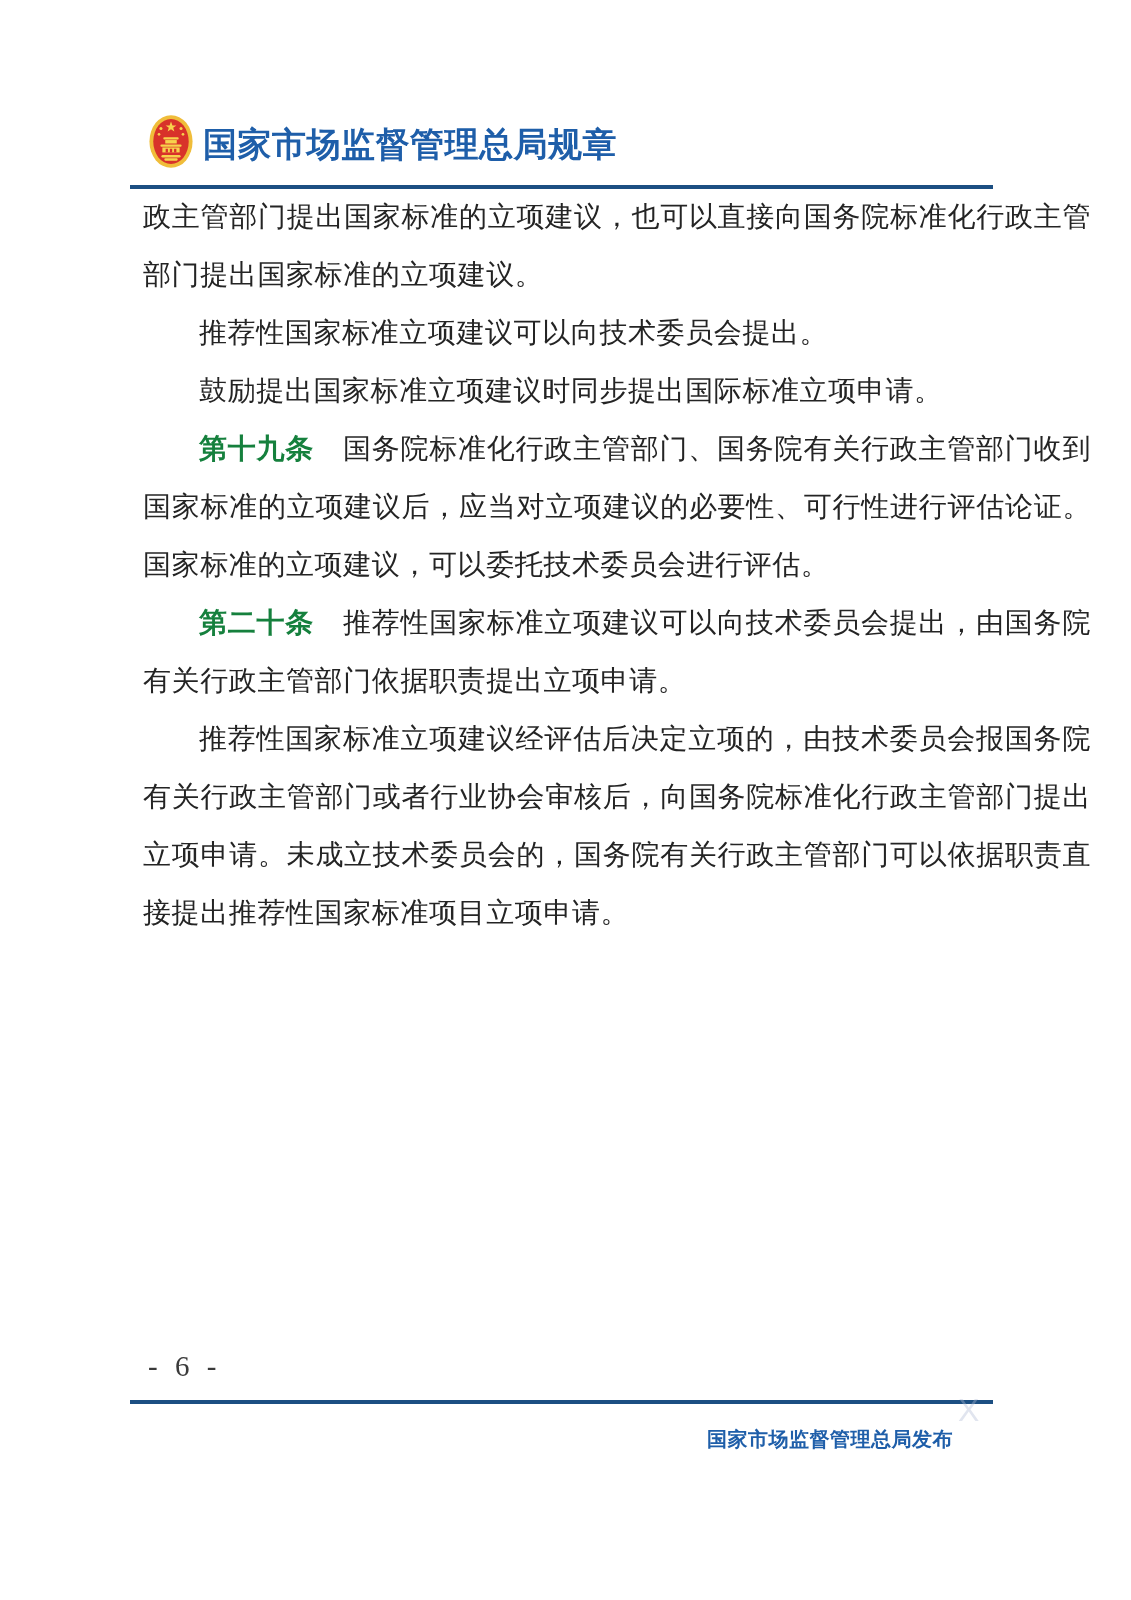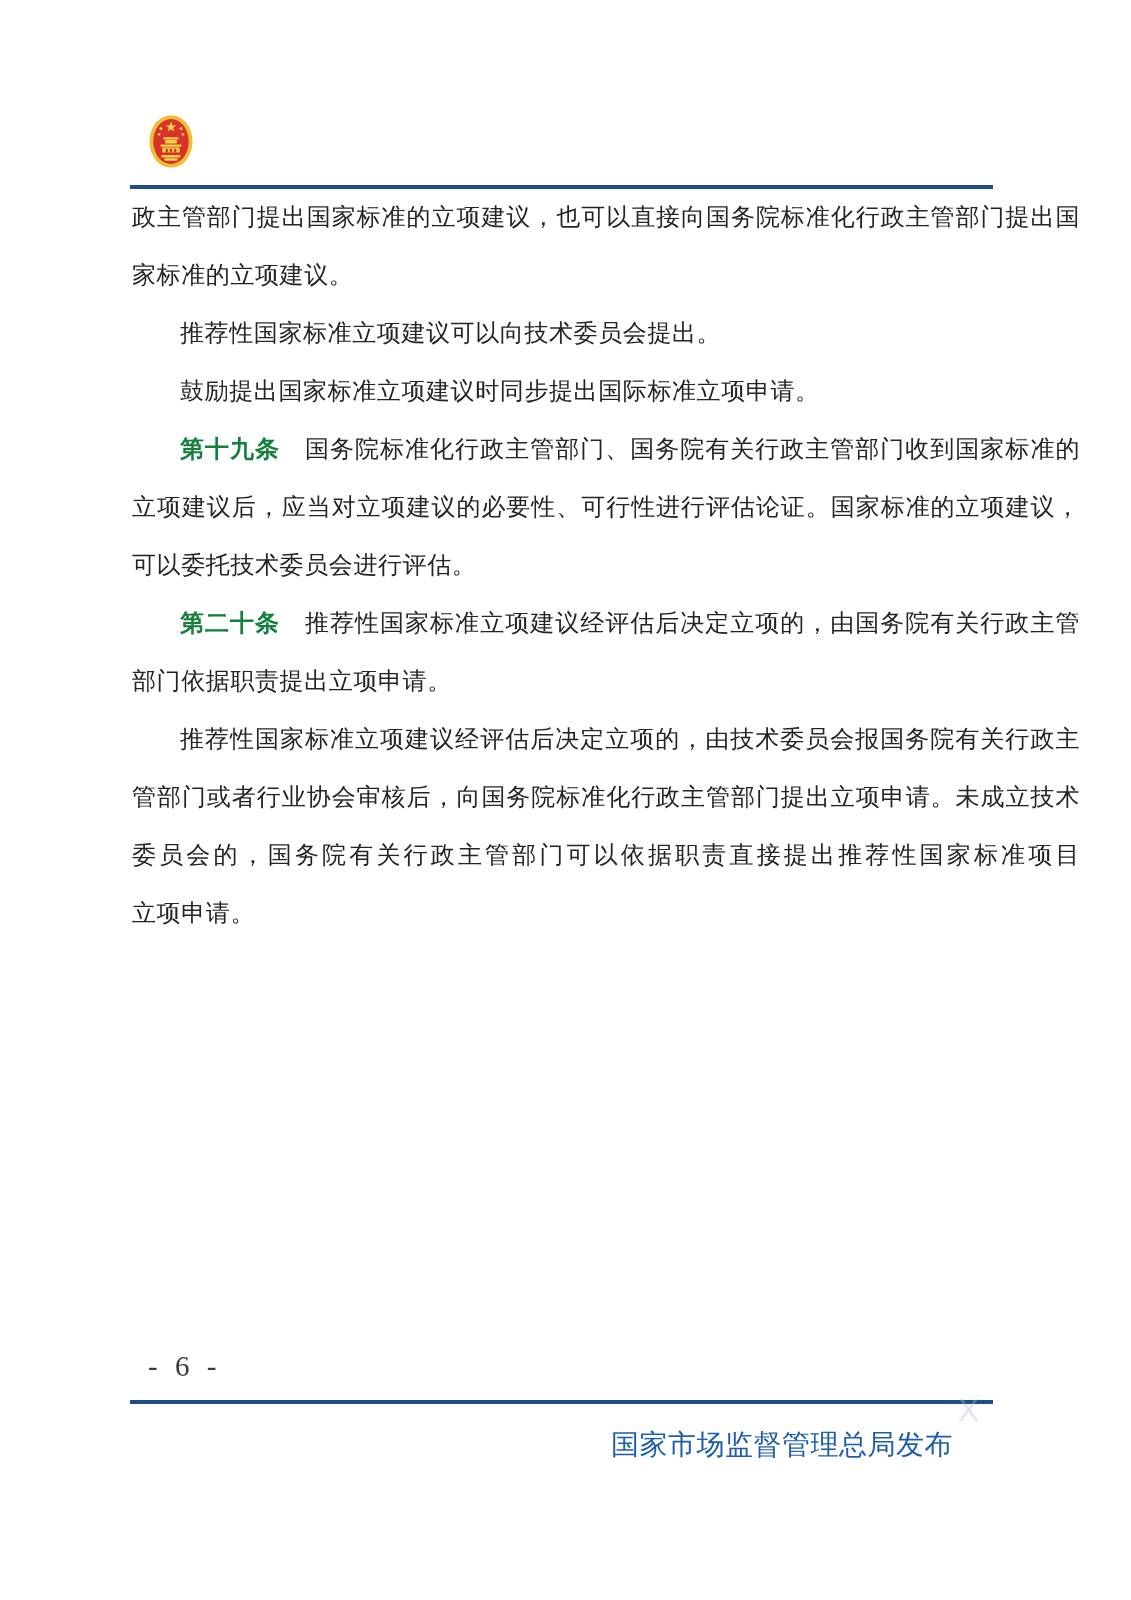--- a/index.html
+++ b/index.html
@@ -36,22 +36,22 @@
     padding-top:4px;
   }
   .rule{
     position:absolute;left:130px;width:863px;height:4px;
     background:var(--rule-blue);
   }
   .header-rule{top:185px;}
   
   .doc-body{
     position:absolute;
-    left:132px;top:188px;width:948px;
-    font-size:24px;
+    left:143px;top:188px;width:948px;
+    font-size:28px;
     line-height:58px;
     letter-spacing:0.6px;
     color:var(--body-text);
     text-align:justify;
     text-justify:inter-character;
   }
   .doc-body p{margin:0;}
   .doc-body p.indent{text-indent:2em;}
   .lead{
     font-family:"Liberation Sans","DejaVu Sans",sans-serif;
@@ -71,22 +71,22 @@
   .watermark-x{
     position:absolute;left:958px;top:1392px;
     font-size:32px;
     color:rgba(176,186,212,0.38);
     font-family:"Liberation Sans","DejaVu Sans",sans-serif;
     pointer-events:none;
   }
   .publisher{
     position:absolute;right:178px;top:1426px;
     font-family:"Liberation Sans","DejaVu Sans",sans-serif;
-    font-weight:400;
-    font-size:28px;
+    font-weight:700;
+    font-size:20px;
     letter-spacing:0.5px;
     color:var(--accent-blue);
     white-space:nowrap;
   }
 </style>
 </head>
 <body>
 
 <div class="page">
 
@@ -105,29 +105,30 @@
       <rect x="18" y="27.5" width="12" height="3.6" fill="#f7d34c"></rect>
       <rect x="13" y="32" width="22" height="2.4" rx="1" fill="#f7d34c"></rect>
       <rect x="15" y="35.2" width="18" height="5.2" fill="#f7d34c"></rect>
       <rect x="18.4" y="36.6" width="2.4" height="3.8" fill="#d8322a"></rect>
       <rect x="22.8" y="36.6" width="2.4" height="3.8" fill="#d8322a"></rect>
       <rect x="27.2" y="36.6" width="2.4" height="3.8" fill="#d8322a"></rect>
 
       <rect x="14" y="43" width="20" height="2.6" rx="1.3" fill="#f7d34c"></rect>
       <rect x="17" y="46.6" width="14" height="2.4" rx="1.2" fill="#f7d34c"></rect>
     </svg>
+    <span class="brand-title">国家市场监督管理总局规章</span>
   </div>
   <div class="rule header-rule"></div>
 
   <main class="doc-body">
     <p><b class="lead"></b><span>政主管部门提出国家标准的立项建议，也可以直接向国务院标准化行政主管部门提出国家标准的立项建议。</span></p>
     <p class="indent"><b class="lead"></b><span>推荐性国家标准立项建议可以向技术委员会提出。</span></p>
     <p class="indent"><b class="lead"></b><span>鼓励提出国家标准立项建议时同步提出国际标准立项申请。</span></p>
     <p class="indent"><b class="lead">第十九条</b><span>　国务院标准化行政主管部门、国务院有关行政主管部门收到国家标准的立项建议后，应当对立项建议的必要性、可行性进行评估论证。国家标准的立项建议，可以委托技术委员会进行评估。</span></p>
-    <p class="indent"><b class="lead">第二十条</b><span>　推荐性国家标准立项建议经评估后决定立项的，由国务院有关行政主管部门依据职责提出立项申请。</span></p>
+    <p class="indent"><b class="lead">第二十条</b><span>　推荐性国家标准立项建议可以向技术委员会提出，由国务院有关行政主管部门依据职责提出立项申请。</span></p>
     <p class="indent"><b class="lead"></b><span>推荐性国家标准立项建议经评估后决定立项的，由技术委员会报国务院有关行政主管部门或者行业协会审核后，向国务院标准化行政主管部门提出立项申请。未成立技术委员会的，国务院有关行政主管部门可以依据职责直接提出推荐性国家标准项目</span><span class="nowrap">立项申请。</span></p>
   </main>
 
   <div class="page-number">- 6 -</div>
   <div class="rule footer-rule"></div>
   <div class="watermark-x">X</div>
   <div class="publisher">国家市场监督管理总局发布</div>
 
 </div>
 

